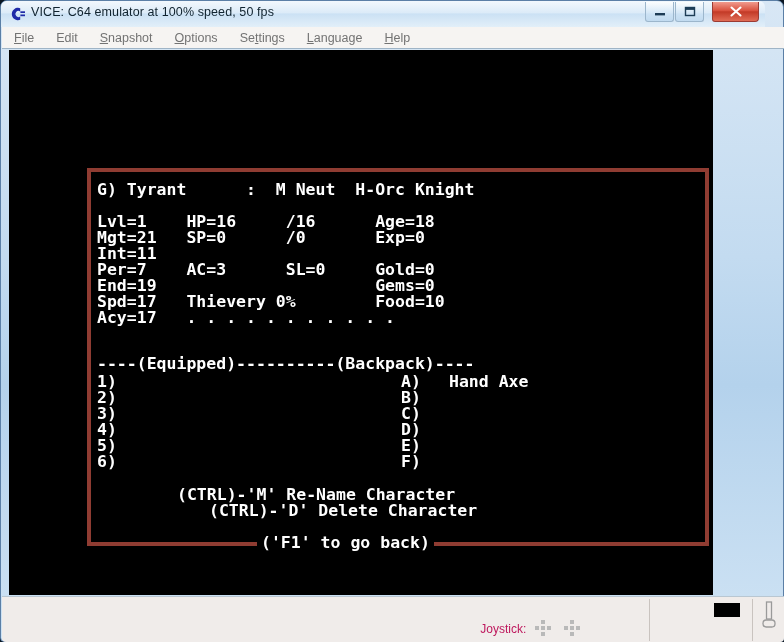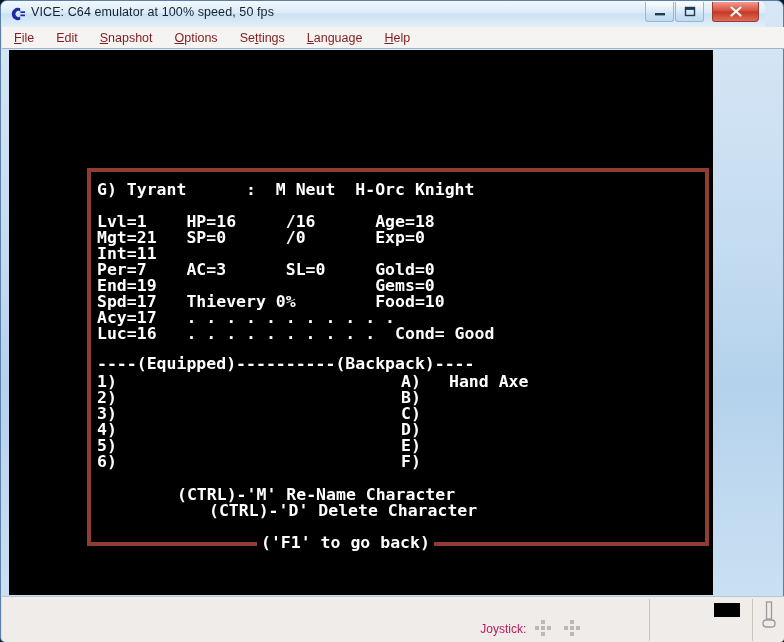--- a/index.html
+++ b/index.html
@@ -75,21 +75,21 @@
     width: 782px;
     height: 22px;
     background: #f6f4f2;
     border-bottom: 1px solid #9fb4c6;
     display: flex;
     align-items: center;
     padding-left: 12px;
   }
   .menu-item {
     font-size: 12.5px;
-    color: #7f1d1d;
+    color: #737373;
     margin-right: 22px;
     cursor: default;
     white-space: nowrap;
   }
   .menu-item u { text-decoration: underline; }
 
   
   #client {
     position: absolute;
     left: 8px; top: 49px;
@@ -240,21 +240,20 @@
 
       <div class="row" style="left:88px; top:132px;">G) Tyrant      :  M Neut  H-Orc Knight</div>
 
       <div class="row" style="left:88px; top:164px;">Lvl=1    HP=16     /16      Age=18</div>
       <div class="row" style="left:88px; top:180px;">Mgt=21   SP=0      /0       Exp=0</div>
       <div class="row" style="left:88px; top:196px;">Int=11</div>
       <div class="row" style="left:88px; top:212px;">Per=7    AC=3      SL=0     Gold=0</div>
       <div class="row" style="left:88px; top:228px;">End=19                      Gems=0</div>
       <div class="row" style="left:88px; top:244px;">Spd=17   Thievery 0%        Food=10</div>
       <div class="row" style="left:88px; top:260px;">Acy=17   . . . . . . . . . . .</div>
-      <div class="row" style="left:88px; top:276px;">Luc=16   . . . . . . . . . .  Cond= Good</div>
 
       <div class="row" style="left:88px; top:306px;">----(Equipped)----------(Backpack)----</div>
 
       <div class="row" style="left:88px; top:324px;">1)</div>
       <div class="row" style="left:88px; top:340px;">2)</div>
       <div class="row" style="left:88px; top:356px;">3)</div>
       <div class="row" style="left:88px; top:372px;">4)</div>
       <div class="row" style="left:88px; top:388px;">5)</div>
       <div class="row" style="left:88px; top:404px;">6)</div>
 

